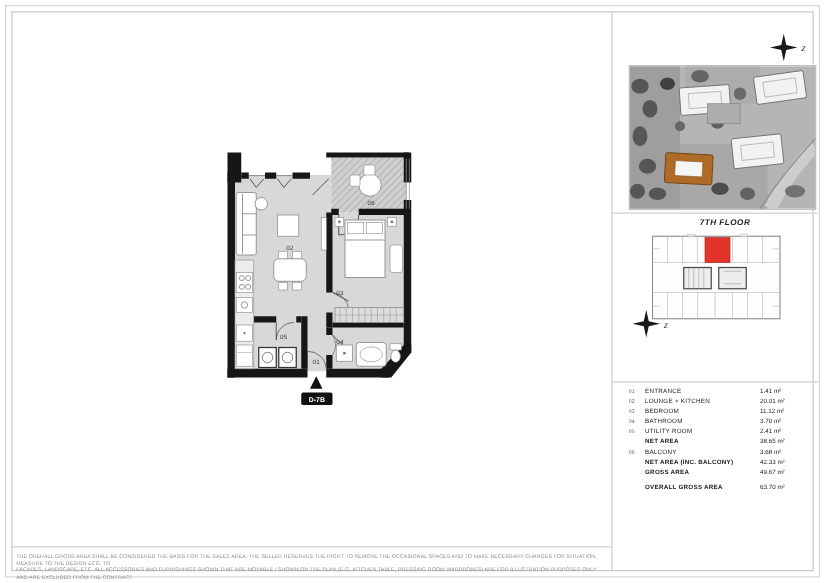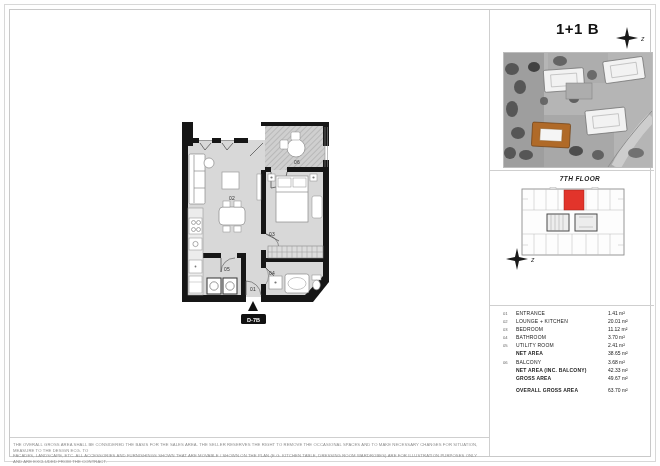--- a/index.html
+++ b/index.html
@@ -195,21 +195,20 @@
         <text x="52" y="161" text-anchor="middle">05</text>
         <text x="122" y="54" text-anchor="middle">06</text>
       </g>
 
       <polygon points="73,201 83,201 78,191" fill="#111"></polygon>
       <rect x="66" y="204" width="25" height="10" rx="1.5" fill="#111"></rect>
       <text x="78.5" y="211.5" text-anchor="middle" font-size="5.5" font-weight="bold" fill="#fff">D-7B</text>
     </svg>
   </div>
 
-  <div class="panel-title">1+1 B</div>
 
   <svg class="compass compass-top" viewBox="0 0 34 24">
     <path d="M12,1 L14,10 L23,12 L14,14 L12,23 L10,14 L1,12 L10,10 Z" fill="#1a1a1a"></path>
     <text x="26" y="15" font-size="7" font-style="italic" fill="#333">z</text>
   </svg>
 
   <svg class="photo" viewBox="0 0 148 114" preserveAspectRatio="none">
     <rect width="148" height="114" fill="#b5b5b5"></rect>
     <rect x="0" y="0" width="40" height="114" fill="#9e9e9e"></rect>
     <rect x="40" y="62" width="70" height="52" fill="#a8a8a8"></rect>

